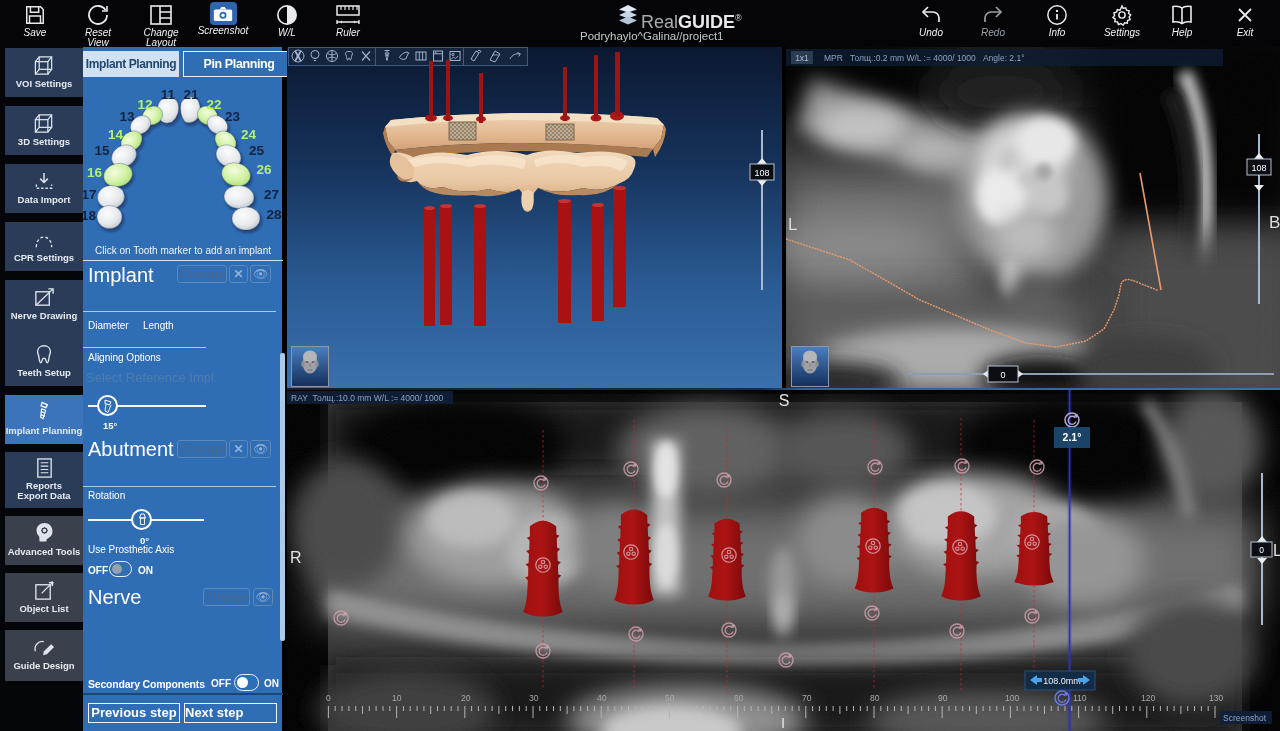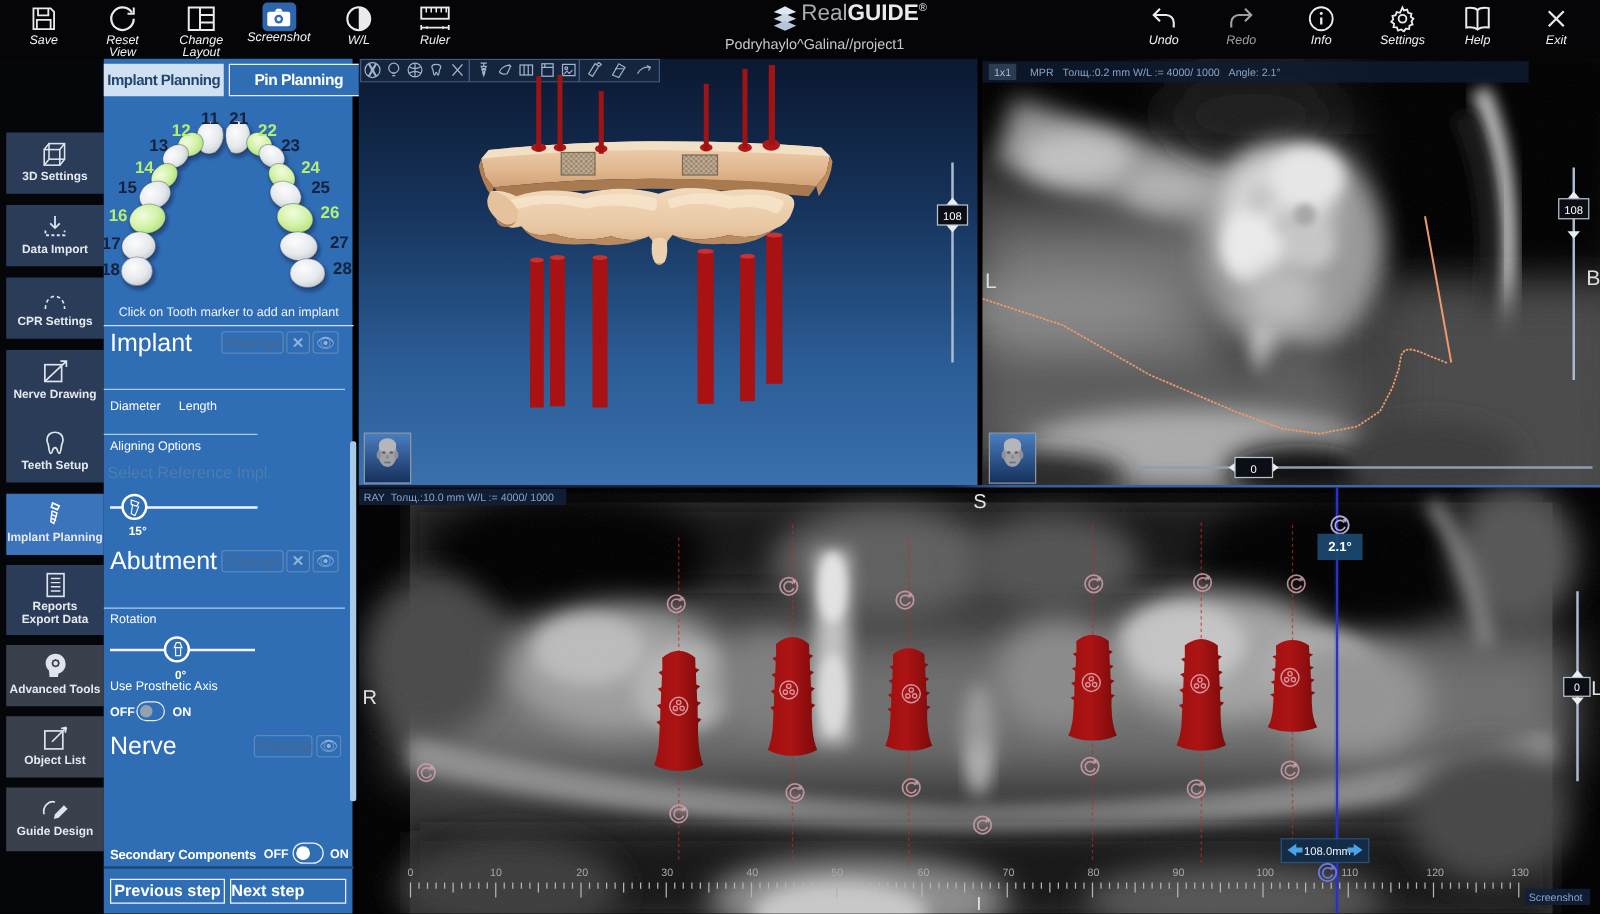--- a/index.html
+++ b/index.html
@@ -110,21 +110,21 @@
       <div class="tb-lbl">Ruler</div>
     </div>
 
     <svg class="abs" style="left:616px;top:3px;" width="24" height="24" viewBox="0 0 24 24">
       <g fill="#e9edf2">
           <path d="M3 6.5 L12 2 L21 6.5 L12 9.5 Z" fill="#dfe7f0"></path>
           <path d="M3 12 L12 8 L21 12 L12 15.5 Z" fill="#c9d6e6"></path>
           <path d="M3 17.5 L12 13.5 L21 17.5 L12 21.5 Z" fill="#b5c6dc"></path>
         </g>
     </svg>
-    <div class="abs" style="left:641px;top:0;font-size:18px;color:#a7abb2;">Real<span style="color:#e8eaed;font-weight:bold;">GUIDE</span><span style="color:#e8eaed;font-size:9px;vertical-align:7px;">®</span></div>
+    <div class="abs" style="left:641px;top:12px;font-size:18px;color:#a7abb2;">Real<span style="color:#e8eaed;font-weight:bold;">GUIDE</span><span style="color:#e8eaed;font-size:9px;vertical-align:7px;">®</span></div>
     <div class="abs" style="left:580px;top:30px;width:140px;text-align:center;font-size:11.5px;color:#c3c8cf;">Podryhaylo^Galina//project1</div>
 
     <div class="tb-item" style="left:906px;width:50px;">
       <div class="tb-ico">
           <svg width="24" height="22" viewBox="0 0 24 22" fill="none" stroke="#e8eaec" stroke-width="1.7">
             <path d="M9 3L4 8l5 5"></path>
             <path d="M4 8h10a6 6 0 0 1 6 6v4"></path>
           </svg>
         </div>
       <div class="tb-lbl">Undo</div>
@@ -169,20 +169,30 @@
     <div class="tb-item" style="left:1220px;width:50px;">
       <div class="tb-ico">
           <svg width="20" height="20" viewBox="0 0 20 20" stroke="#e8eaec" stroke-width="1.8">
             <path d="M4 4l12 12M16 4L4 16"></path>
           </svg>
         </div>
       <div class="tb-lbl">Exit</div>
     </div>
   </div>
   <div id="sidebar">
+    <div class="sb-btn" style="top:1px;height:49px;">
+      <div class="sic">
+          <svg width="24" height="23" viewBox="0 0 24 24" fill="none" stroke="#dfe4ec" stroke-width="1.3">
+            <rect x="7" y="3" width="13" height="13"></rect>
+            <rect x="3" y="8" width="13" height="13"></rect>
+            <path d="M7 3l-4 5M20 3l-4 5M20 16l-4 5M7 16l-4 5"></path>
+          </svg>
+        </div>
+      <div class="slb">VOI Settings</div>
+    </div>
     <div class="sb-btn" style="top:59px;height:49px;">
       <div class="sic">
           <svg width="24" height="23" viewBox="0 0 24 24" fill="none" stroke="#dfe4ec" stroke-width="1.3">
             <rect x="7" y="3" width="13" height="13"></rect>
             <rect x="3" y="8" width="13" height="13"></rect>
             <path d="M7 3l-4 5M20 3l-4 5M20 16l-4 5M7 16l-4 5"></path>
           </svg>
         </div>
       <div class="slb">3D Settings</div>
     </div>

